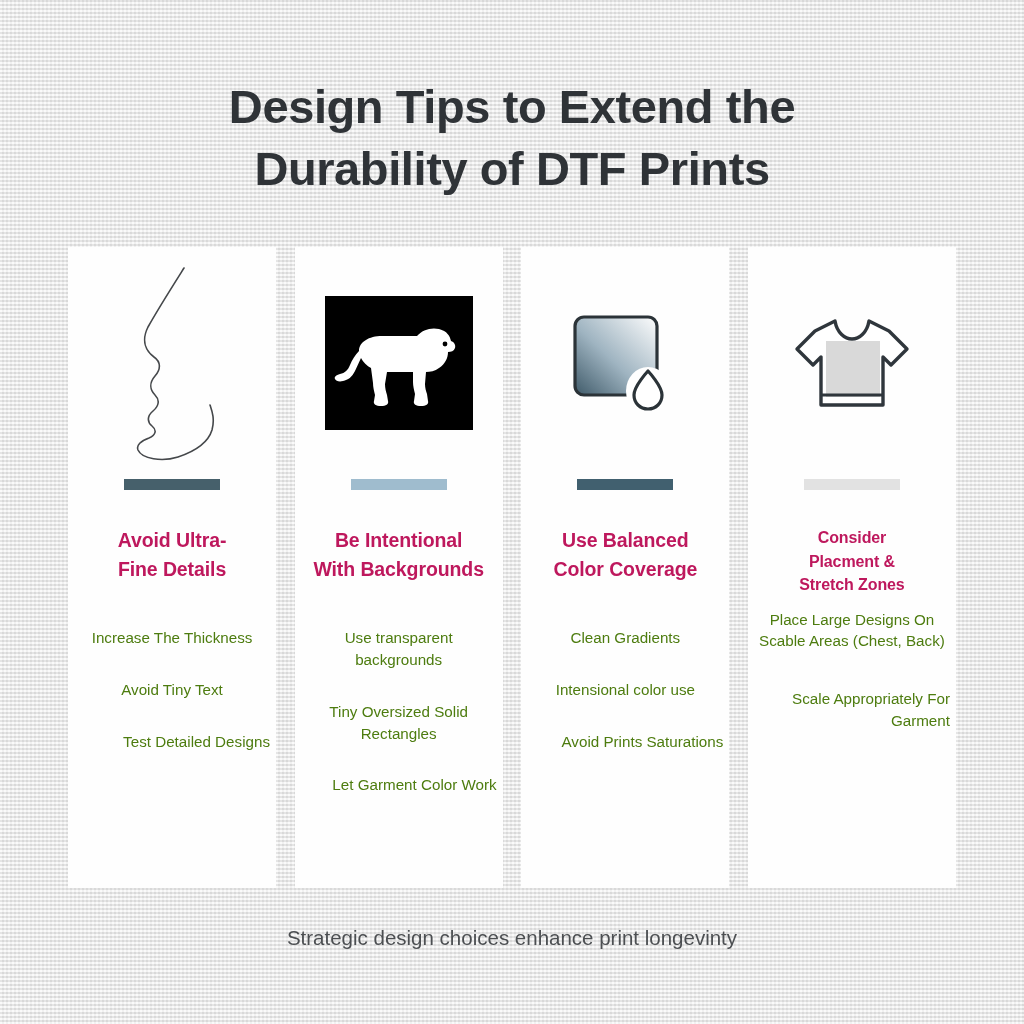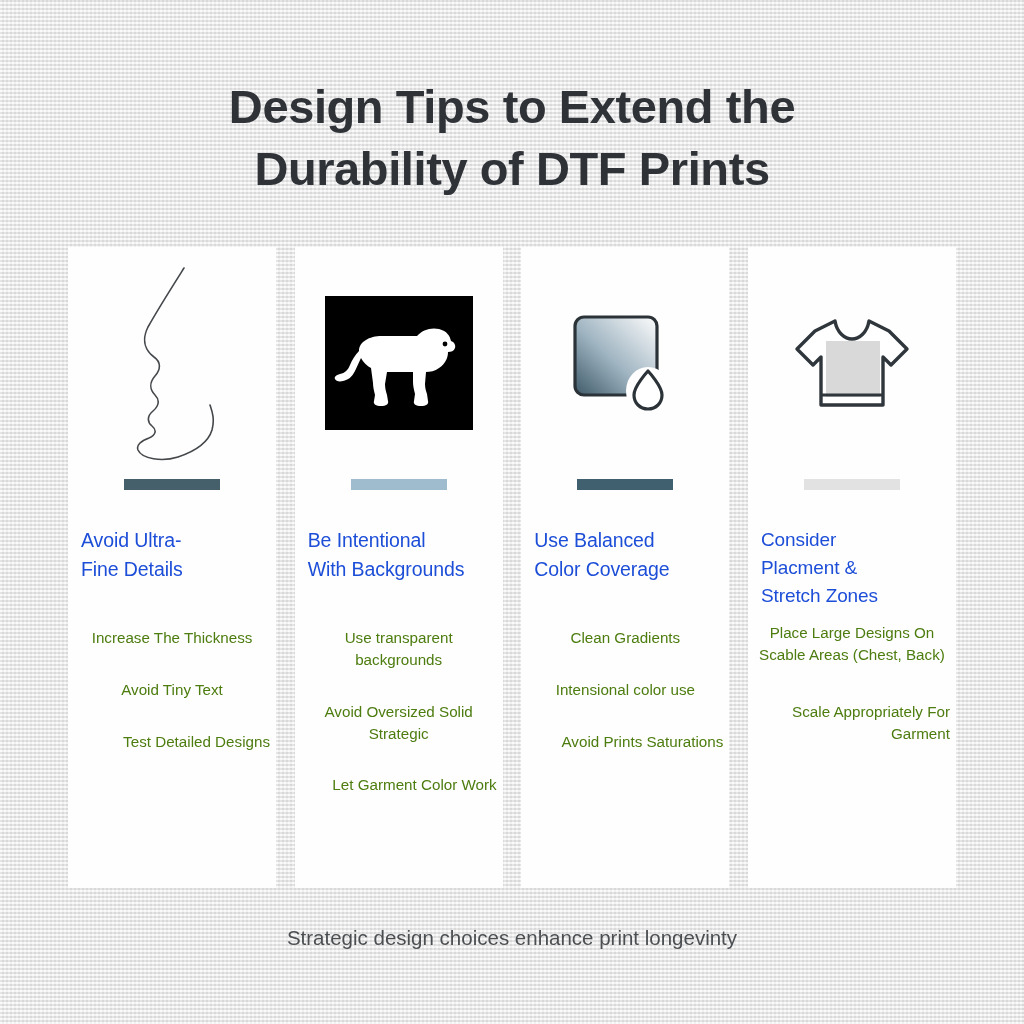--- a/index.html
+++ b/index.html
@@ -72,22 +72,23 @@
   .accent {
     width: 96px;
     height: 11px;
     flex: none;
     margin-bottom: 36px;
   }
 
   
   .card-heading {
     font-size: 19.5px;
-    font-weight: normal;
-    color: #1d4ed8;
+    font-weight: bold;
+    color: #be185d;
+    text-align: center;
     line-height: 1.47;
     width: 182px;
     letter-spacing: -0.1px;
   }
 
   
   .bullets {
     margin-top: 44px;
     width: 196px;
     display: flex;
@@ -97,21 +98,21 @@
   .bullet {
     font-size: 15.2px;
     color: #4d7c0f;
     text-align: center;
     line-height: 1.43;
     margin-bottom: 30px;
     width: 196px;
   }
   .bullet:last-child { margin-bottom: 0; text-align: right; }
 
-  .card-4 .card-heading { font-size: 19px; }
+  .card-4 .card-heading { font-size: 16px; }
   .card-4 .bullets { margin-top: 12px; }
   .card-4 .bullet { margin-bottom: 36px; }
 
   
   .footer {
     position: absolute;
     top: 926px;
     left: 0;
     width: 1024px;
     text-align: center;
@@ -173,21 +174,21 @@
           </svg>
         </span>
       </div>
       <div class="accent" style="background:#9fbcce"></div>
       <div class="card-heading">
         <span>Be Intentional</span><br>
         <span>With Backgrounds</span>
       </div>
       <div class="bullets">
         <div class="bullet">Use transparent backgrounds</div>
-        <div class="bullet">Avoid Oversized Solid Strategic</div>
+        <div class="bullet">Tiny Oversized Solid Rectangles</div>
         <div class="bullet">Let Garment Color Work</div>
       </div>
     </div>
 
     <div class="card card-3">
       <div class="icon-wrap">
         <span>
           <svg width="110" height="100" viewBox="0 0 110 100">
             <defs>
               <linearGradient id="sqgrad" x1="0" y1="1" x2="1" y2="0">

